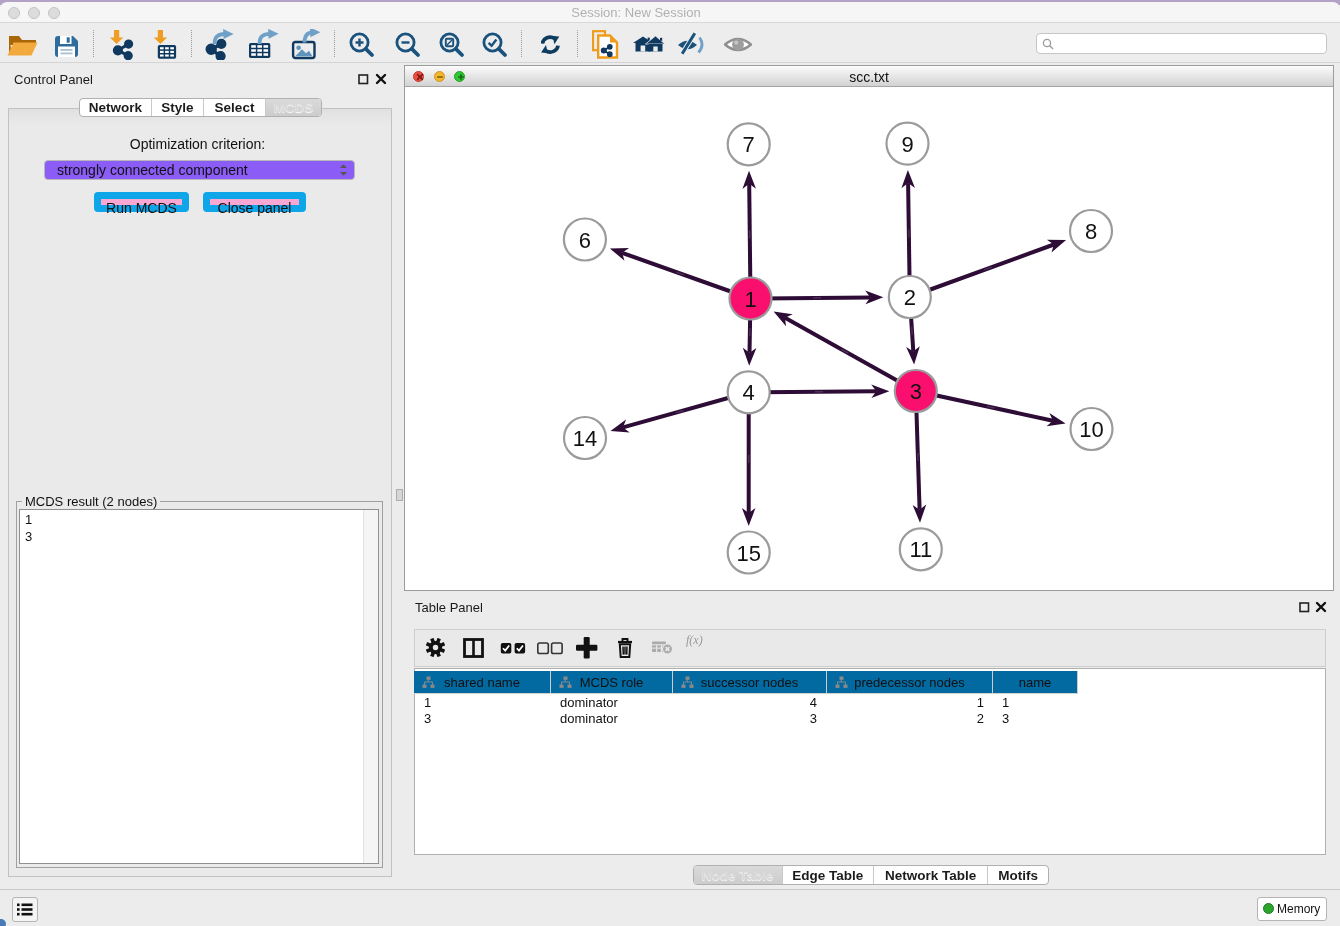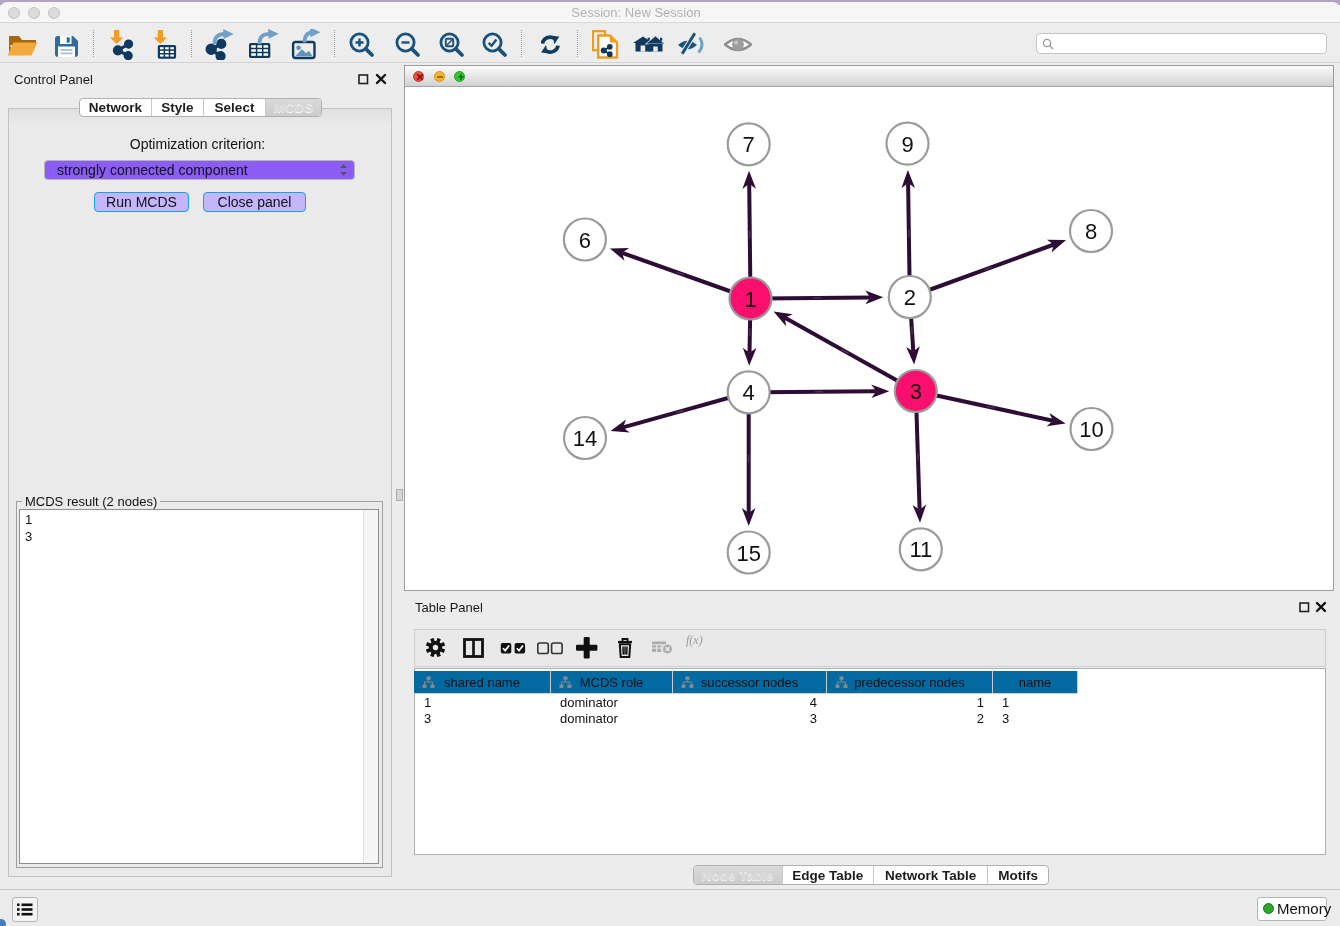--- a/index.html
+++ b/index.html
@@ -17,21 +17,21 @@
 #cp { left:0; top:63px; width:395px; height:826px; background:#ececec; }
 .paneltitle { font-size:13px; color:#1a1a1a; }
 .tabgroup { position:absolute; display:flex; border:1px solid #b0b0b0; border-radius:4px; overflow:hidden; background:#fff; font-size:13.5px; font-weight:bold; color:#1c1c1c; }
 .tabgroup .seg { display:flex; align-items:center; justify-content:center; border-right:1px solid #c9c9c9; }
 .tabgroup .seg:last-child { border-right:none; }
 .tabgroup .sel { background:linear-gradient(#dadada,#cccccc); color:#d8d8d8; text-shadow:0 1px 1px rgba(255,255,255,.9); }
 #cpbox { left:8px; top:108px; width:384px; height:769px; border:1px solid #c2c2c2; background:#eaeaea; }
 #cpstrip { left:9px; top:109px; width:382px; height:16px; background:linear-gradient(#e0e0e0,#eaeaea); }
 #optlabel { left:0; top:136px; width:395px; text-align:center; font-size:14px; color:#111; }
 #cpselect { left:44px; top:160px; width:311px; height:20px; background:#8b5cf6; border:1px solid #b7b7b7; border-radius:4px; font-size:14px; color:#111; line-height:18px; padding-left:12px; }
-.btn { position:absolute; height:20px; background:#c4b5fd; border:1px solid #0ea5e9; border-radius:4px; font-size:14px; color:#111; text-align:center; line-height:18px; }
+.btn { position:absolute; height:20px; background:#f9a8d4; border:7px solid #0ea5e9; border-radius:4px; font-size:14px; color:#111; text-align:center; line-height:18px; }
 #fieldset { left:16px; top:501px; width:367px; height:367px; border:1px solid #a0a0a0; }
 #fslegend { left:22px; top:494px; padding:0 3px; background:#eaeaea; font-size:13px; color:#111; }
 #fslist { left:19px; top:509px; width:360px; height:355px; background:#fff; border:1px solid #909090; font-size:13px; color:#111; line-height:17px; padding:1px 0 0 5px; }
 #fsscroll { left:363px; top:510px; width:15px; height:353px; background:#f5f5f5; border-left:1px solid #e2e2e2; }
 
 #vsplit { left:395px; top:63px; width:9px; height:826px; background:#ececec; }
 
 #netwin { left:404px; top:65px; width:930px; height:526px; border:1px solid #9c9c9c; background:#fff; }
 #nettitle { left:405px; top:66px; width:928px; height:21px; background:linear-gradient(#fbfbfb,#d2d2d2); border-bottom:1px solid #a5a5a5; }
 #netname { left:405px; top:69px; width:928px; text-align:center; font-size:14px; color:#111; }
@@ -39,21 +39,21 @@
 .graph { position:absolute; left:405px; top:88px; }
 
 #tp { left:404px; top:591px; width:936px; height:298px; background:#ececec; }
 #tptoolbar { left:414px; top:629px; width:912px; height:38px; background:#e9e9e9; border:1px solid #cecece; }
 #tptable { left:414px; top:668px; width:912px; height:187px; background:#fff; border:1px solid #b0b0b0; }
 .th { position:absolute; top:671px; height:23px; background:#0369a1; border-right:1px solid #cbcbcb; border-bottom:1px solid #d2d2d2; font-size:13px; color:#111; text-align:center; line-height:23px; }
 .td { position:absolute; height:16px; font-size:13px; color:#111; line-height:16px; }
 
 #status { left:0; top:889px; width:1340px; height:37px; background:#ececec; border-top:1px solid #c9c9c9; }
 #lbtn { left:12px; top:897px; width:26px; height:25px; background:#f4f4f4; border:1px solid #b5b5b5; border-radius:3px; }
-#membtn { left:1257px; top:897px; width:70px; height:24px; background:#fff; border:1px solid #b5b5b5; border-radius:3px; font-size:15px; color:#111; line-height:22px; text-align:left; padding-left:19px; }
+#membtn { left:1257px; top:897px; width:70px; height:24px; background:#fff; border:1px solid #b5b5b5; border-radius:3px; font-size:12px; color:#111; line-height:22px; text-align:left; padding-left:19px; }
 #memdot { left:1263px; top:903px; width:11px; height:11px; border-radius:50%; background:#2ca52c; border:1px solid #1d7a1d; }
 svg.icon { position:absolute; }
 </style></head><body>
 <div id="win">
 
   <div class="abs" id="purple"></div>
   <div class="abs" id="titlebar"></div>
   <div class="abs tl" style="left:8px;"></div>
   <div class="abs tl" style="left:28px;"></div>
   <div class="abs tl" style="left:48px;"></div>
@@ -238,20 +238,21 @@
   <div class="abs light" style="left:454px;background:#32c633;border:1px solid #27a228;"></div>
   <svg class="icon" style="left:415.5px;top:73px" width="8" height="8" viewBox="0 0 8 8">
       <path d="M1.6 1.6 L6.4 6.4 M6.4 1.6 L1.6 6.4" stroke="#7e1710" stroke-width="1.6" stroke-linecap="round"></path>
     </svg>
   <svg class="icon" style="left:436px;top:73px" width="8" height="8" viewBox="0 0 8 8">
       <line x1="1.2" y1="4" x2="6.8" y2="4" stroke="#8a6414" stroke-width="1.7"></line>
     </svg>
   <svg class="icon" style="left:456.5px;top:73px" width="8" height="8" viewBox="0 0 8 8">
       <path d="M4 1.2 L4 6.8 M1.2 4 L6.8 4" stroke="#136c14" stroke-width="1.7"></path>
     </svg>
+  <div class="abs" id="netname">scc.txt</div>
   <svg class="graph" width="928" height="503" viewBox="405 87 928 503">
 <g stroke="#2d0c36" stroke-width="4">
 <line x1="750.5" y1="297.5" x2="749.2" y2="182.8"></line>
 <line x1="750.5" y1="297.5" x2="622.1" y2="251.8"></line>
 <line x1="750.5" y1="297.5" x2="870.3" y2="296.4"></line>
 <line x1="750.5" y1="297.5" x2="749.5" y2="351.8"></line>
 <line x1="909.8" y1="296.0" x2="908.1" y2="182.1"></line>
 <line x1="909.8" y1="296.0" x2="1053.9" y2="243.5"></line>
 <line x1="909.8" y1="296.0" x2="913.3" y2="350.6"></line>
 <line x1="915.8" y1="390.0" x2="785.0" y2="316.8"></line>

